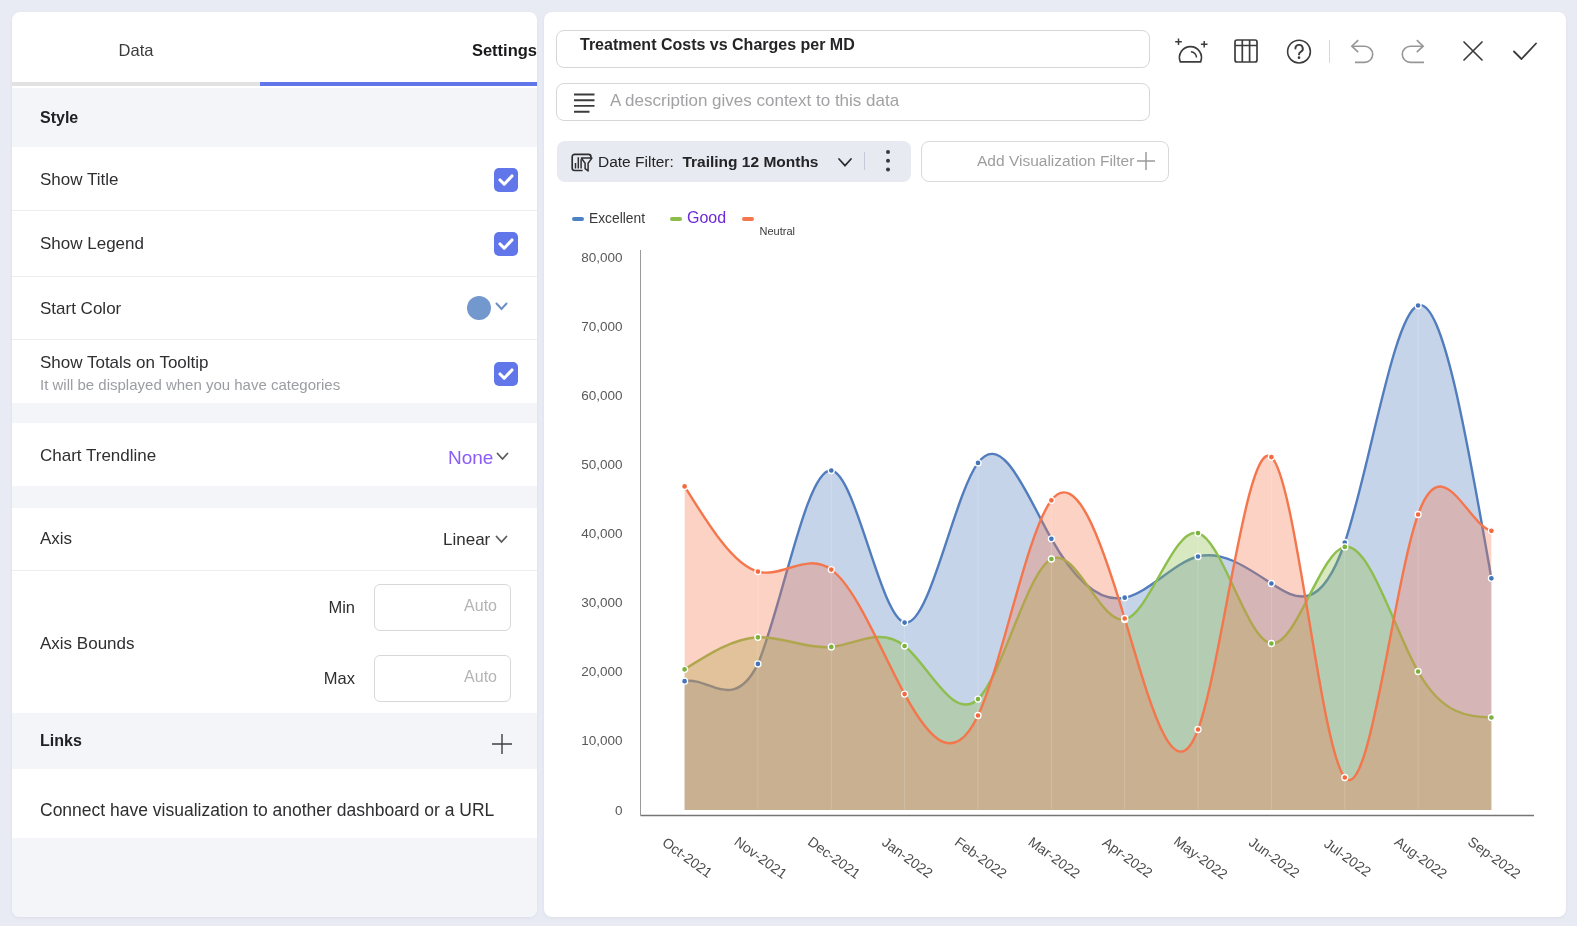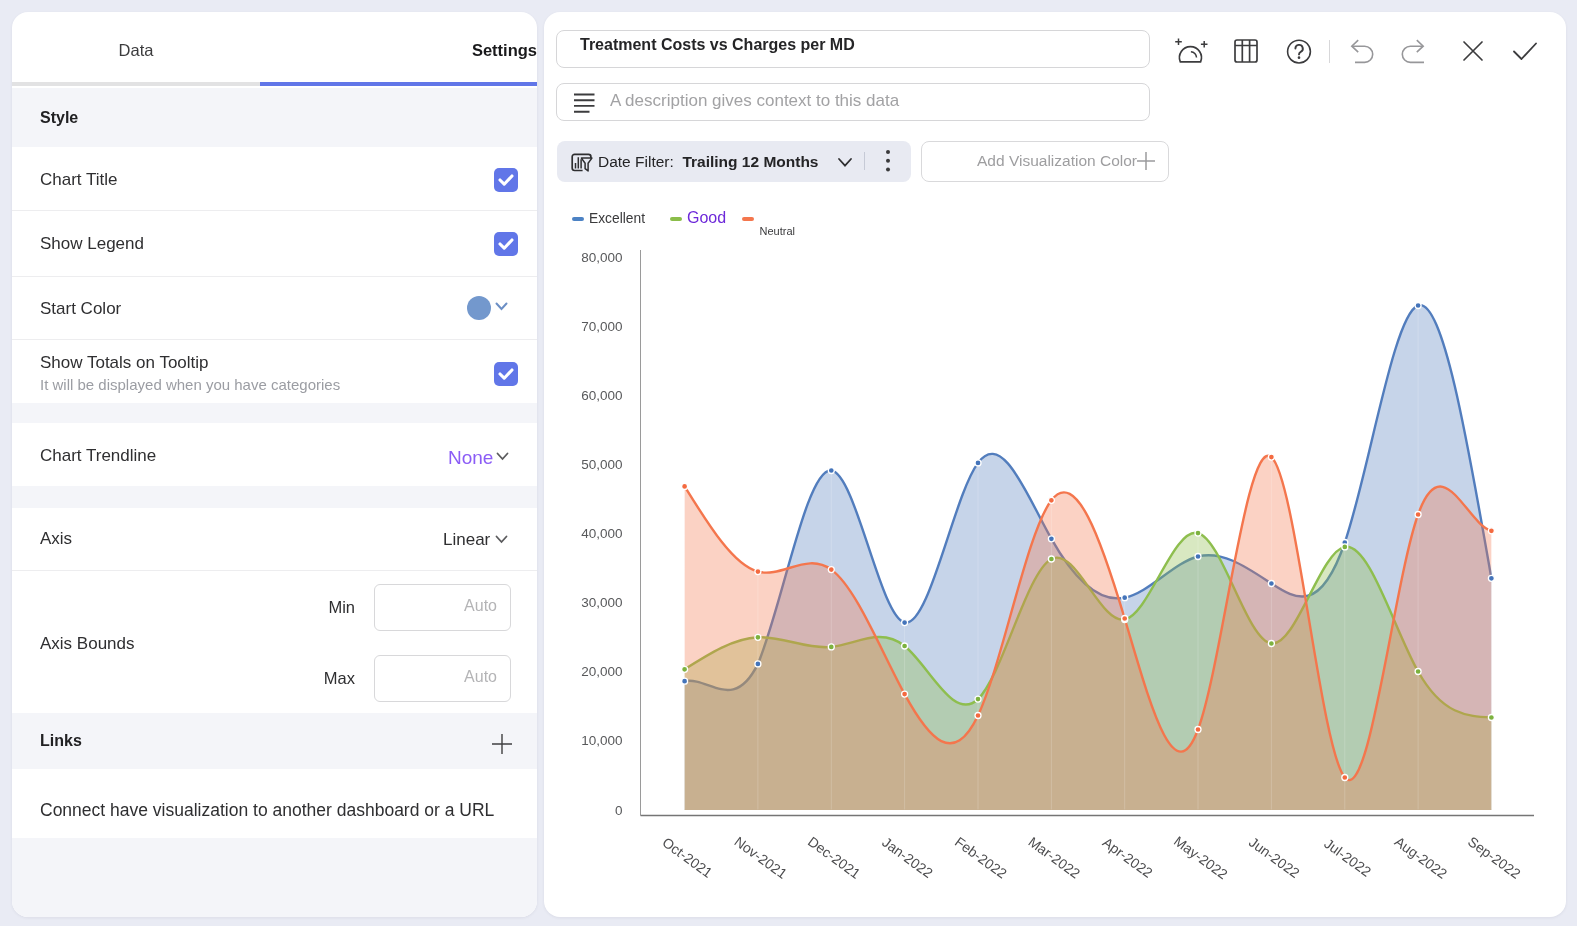--- a/index.html
+++ b/index.html
@@ -1,16 +1,16 @@
 <!DOCTYPE html>
 <html><head><meta charset="utf-8">
 <style>
 * { margin:0; padding:0; box-sizing:border-box; }
 html,body { width:1577px; height:926px; background:#e9ebf4; font-family:"Liberation Sans", sans-serif; overflow:hidden; }
-.card { position:absolute; background:#fff; border-radius:16px; box-shadow:0 1px 3px rgba(60,64,90,0.08); }
+.card { position:absolute; background:#fff; border-radius:8px; box-shadow:0 1px 3px rgba(60,64,90,0.08); }
 #left { left:12px; top:12px; width:525px; height:904.5px; overflow:hidden; }
 #right { left:544px; top:12px; width:1022px; height:904.5px; overflow:hidden; }
 .abs { position:absolute; }
 .lbl { font-size:17px; color:#2f2f31; }
 .bold { font-weight:bold; }
 .band { position:absolute; left:0; width:525px; background:#f4f5f9; }
 .divider { position:absolute; left:0; width:525px; height:1px; background:#ededef; }
 .cbx { position:absolute; width:24px; height:24px; background:#6176e8; border-radius:5px; }
 .cbx svg { position:absolute; left:4px; top:5px; }
 .chev { stroke:#5b5b5d; stroke-width:1.8; fill:none; }
@@ -21,21 +21,21 @@
 <div class="card" id="left">
 
   <div class="abs" style="left:0; top:29px; width:248px; text-align:center; font-size:16.5px; color:#3c3c3e;">Data</div>
   <div class="abs" style="left:248px; top:29px; width:277px; text-align:right; font-size:16.5px; font-weight:bold; color:#19191b;">Settings</div>
   <div class="abs" style="left:0; top:69.5px; width:248px; height:4.6px; background:#e2e2e3;"></div>
   <div class="abs" style="left:248px; top:69.5px; width:277px; height:4.6px; background:#6176e8;"></div>
 
   <div class="band" style="top:76px; height:59px;"></div>
   <div class="abs bold" style="left:28px; top:97px; font-size:16px; color:#212123;">Style</div>
 
-  <div class="abs lbl" style="left:28px; top:158px;">Chart Title</div>
+  <div class="abs lbl" style="left:28px; top:158px;">Show Title</div>
   <div class="cbx" style="left:482px; top:156px;">
       <svg width="16" height="14" viewBox="0 0 16 14">
         <path d="M2 7 L6.2 11.2 L14 3" stroke="#fff" stroke-width="3.1" fill="none" stroke-linecap="round" stroke-linejoin="round"></path>
       </svg>
     </div>
   <div class="divider" style="top:198px;"></div>
 
   <div class="abs lbl" style="left:28px; top:222px;text-align:right;">Show Legend</div>
   <div class="cbx" style="left:482px; top:220px;">
       <svg width="16" height="14" viewBox="0 0 16 14">
@@ -144,21 +144,21 @@
   <path d="M10.4 5.1 H20.9 L17.1 10.2 V17.9 L14.1 15.7 V10.2 Z" fill="#e8eaf2" stroke="#2e2e30" stroke-width="1.5" stroke-linejoin="round"></path>
 </svg>
   <div class="abs" style="left:54px; top:141px; font-size:15.5px; color:#242426;">Date Filter:&nbsp; <span class="bold">Trailing 12 Months</span></div>
   <svg class="abs" style="left:293px; top:145px;" width="16" height="11" viewBox="0 0 16 11">
       <path d="M2 2 L8 8.6 L14 2" stroke="#2f2f31" stroke-width="1.8" fill="none" stroke-linecap="round"></path>
     </svg>
   <div class="abs" style="left:320px; top:140px; width:1px; height:18px; background:#c6cad6;"></div>
   <div class="abs" style="left:342px; top:138px; width:4px; height:4px; border-radius:50%; background:#3a3a3c; box-shadow:0 8.8px 0 #3a3a3c, 0 17.6px 0 #3a3a3c;"></div>
 
   <div class="abs" style="left:377px; top:128.5px; width:248px; height:41px; border:1px solid #d9d9db; border-radius:8px;"></div>
-  <div class="abs" style="left:433px; top:140px; font-size:15.5px; color:#9e9ea0;">Add Visualization Color</div>
+  <div class="abs" style="left:433px; top:140px; font-size:15.5px; color:#9e9ea0;">Add Visualization Filter</div>
   <svg class="abs" style="left:592px; top:139px;" width="20" height="20" viewBox="0 0 20 20">
       <path d="M10 1 V19 M1 10 H19" stroke="#9b9b9d" stroke-width="1.5"></path>
     </svg>
 
   <div class="abs" style="left:27.5px; top:204.5px; width:12px; height:4px; border-radius:2px; background:#4c82c4;"></div>
   <div class="abs" style="left:45px; top:198.5px; font-size:13.8px; color:#3a3a3c;">Excellent</div>
   <div class="abs" style="left:125.5px; top:204.5px; width:12px; height:4px; border-radius:2px; background:#8bbd4a;"></div>
   <div class="abs" style="left:143px; top:197px; font-size:16px; color:#6d28d9;">Good</div>
   <div class="abs" style="left:197.5px; top:204.5px; width:12px; height:4px; border-radius:2px; background:#f4764d;"></div>
   <div class="abs" style="left:215.5px; top:213px; font-size:11px; color:#3a3a3c;">Neutral</div>

